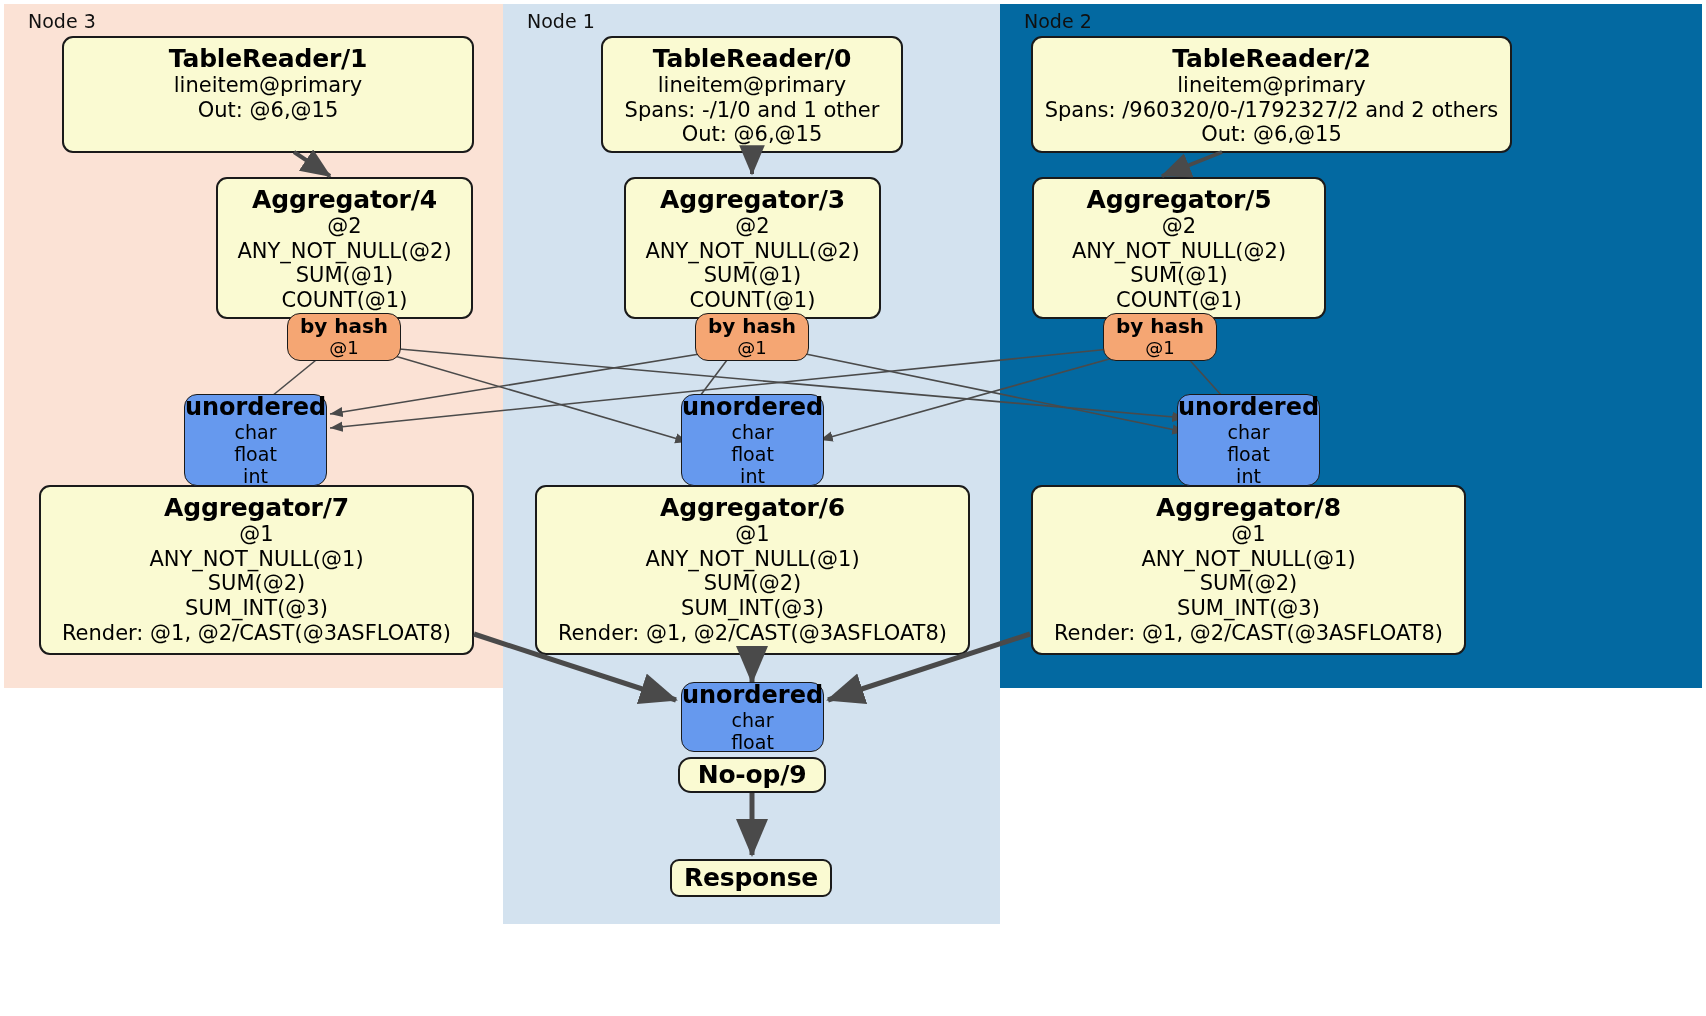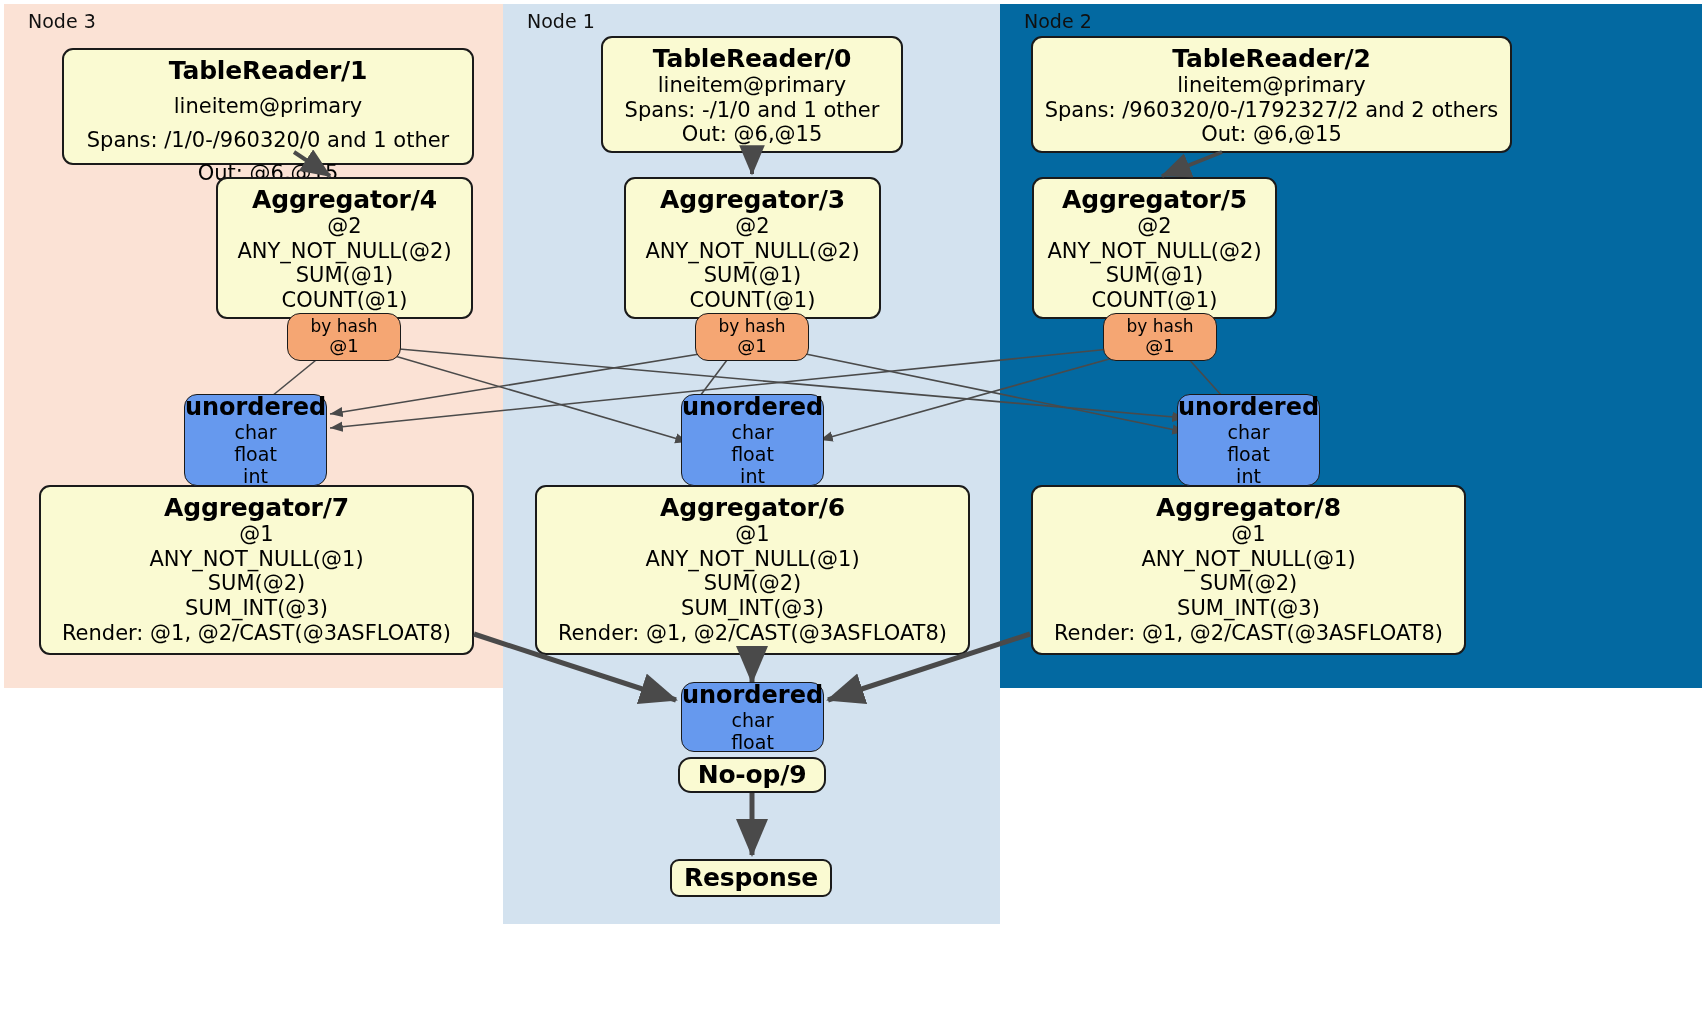--- a/index.html
+++ b/index.html
@@ -80,22 +80,22 @@
     text-align: center;
     color: #000;
     display: flex;
     flex-direction: column;
     justify-content: center;
     align-items: center;
     line-height: 1.14;
     z-index: 6;
   }
   .router .title {
-    font-size: 17px;
-    font-weight: normal;
+    font-size: 20px;
+    font-weight: bold;
     white-space: nowrap;
   }
   .router .line {
     font-size: 18px;
     white-space: nowrap;
   }
 
   
   .sync {
     position: absolute;
@@ -175,24 +175,23 @@
     <path d="M1120,348 L330,428" stroke="#4a4a4a" stroke-width="1.6" fill="none" marker-end="url(#ah-thin)"></path>
     <path d="M1120,356 L820,440" stroke="#4a4a4a" stroke-width="1.6" fill="none" marker-end="url(#ah-thin)"></path>
 
     <path d="M474,634 L676,700" stroke="#4a4a4a" stroke-width="5" fill="none" marker-end="url(#ah)"></path>
     <path d="M752,652 L752,682" stroke="#4a4a4a" stroke-width="5" fill="none" marker-end="url(#ah)"></path>
     <path d="M1030,634 L828,700" stroke="#4a4a4a" stroke-width="5" fill="none" marker-end="url(#ah)"></path>
 
     <path d="M752,792 L752,855" stroke="#4a4a4a" stroke-width="5" fill="none" marker-end="url(#ah)"></path>
   </svg>
 
-  <div class="proc" style="left:62px; top:48px; width:412px; height:117px;gap:9px;">
+  <div class="proc" style="left:62px; top:36px; width:412px; height:117px;">
     <div class="title">TableReader/1</div>
     <div class="line">lineitem@primary</div>
-    <div class="line">Spans: /1/0-/960320/0 and 1 other</div>
     <div class="line">Out: @6,@15</div>
   </div>
 
   <div class="proc" style="left:601px; top:36px; width:302px; height:117px;">
     <div class="title">TableReader/0</div>
     <div class="line">lineitem@primary</div>
     <div class="line">Spans: -/1/0 and 1 other</div>
     <div class="line">Out: @6,@15</div>
   </div>
 
@@ -212,21 +211,21 @@
   </div>
 
   <div class="proc" style="left:624px; top:177px; width:257px; height:142px;">
     <div class="title">Aggregator/3</div>
     <div class="line">@2</div>
     <div class="line">ANY_NOT_NULL(@2)</div>
     <div class="line">SUM(@1)</div>
     <div class="line">COUNT(@1)</div>
   </div>
 
-  <div class="proc" style="left:1032px; top:177px; width:245px; height:142px;">
+  <div class="proc" style="left:1032px; top:177px; width:294px; height:142px;">
     <div class="title">Aggregator/5</div>
     <div class="line">@2</div>
     <div class="line">ANY_NOT_NULL(@2)</div>
     <div class="line">SUM(@1)</div>
     <div class="line">COUNT(@1)</div>
   </div>
 
   <div class="router" style="left:287px; top:313px; width:114px; height:48px;">
     <div class="title">by hash</div>
     <div class="line">@1</div>

